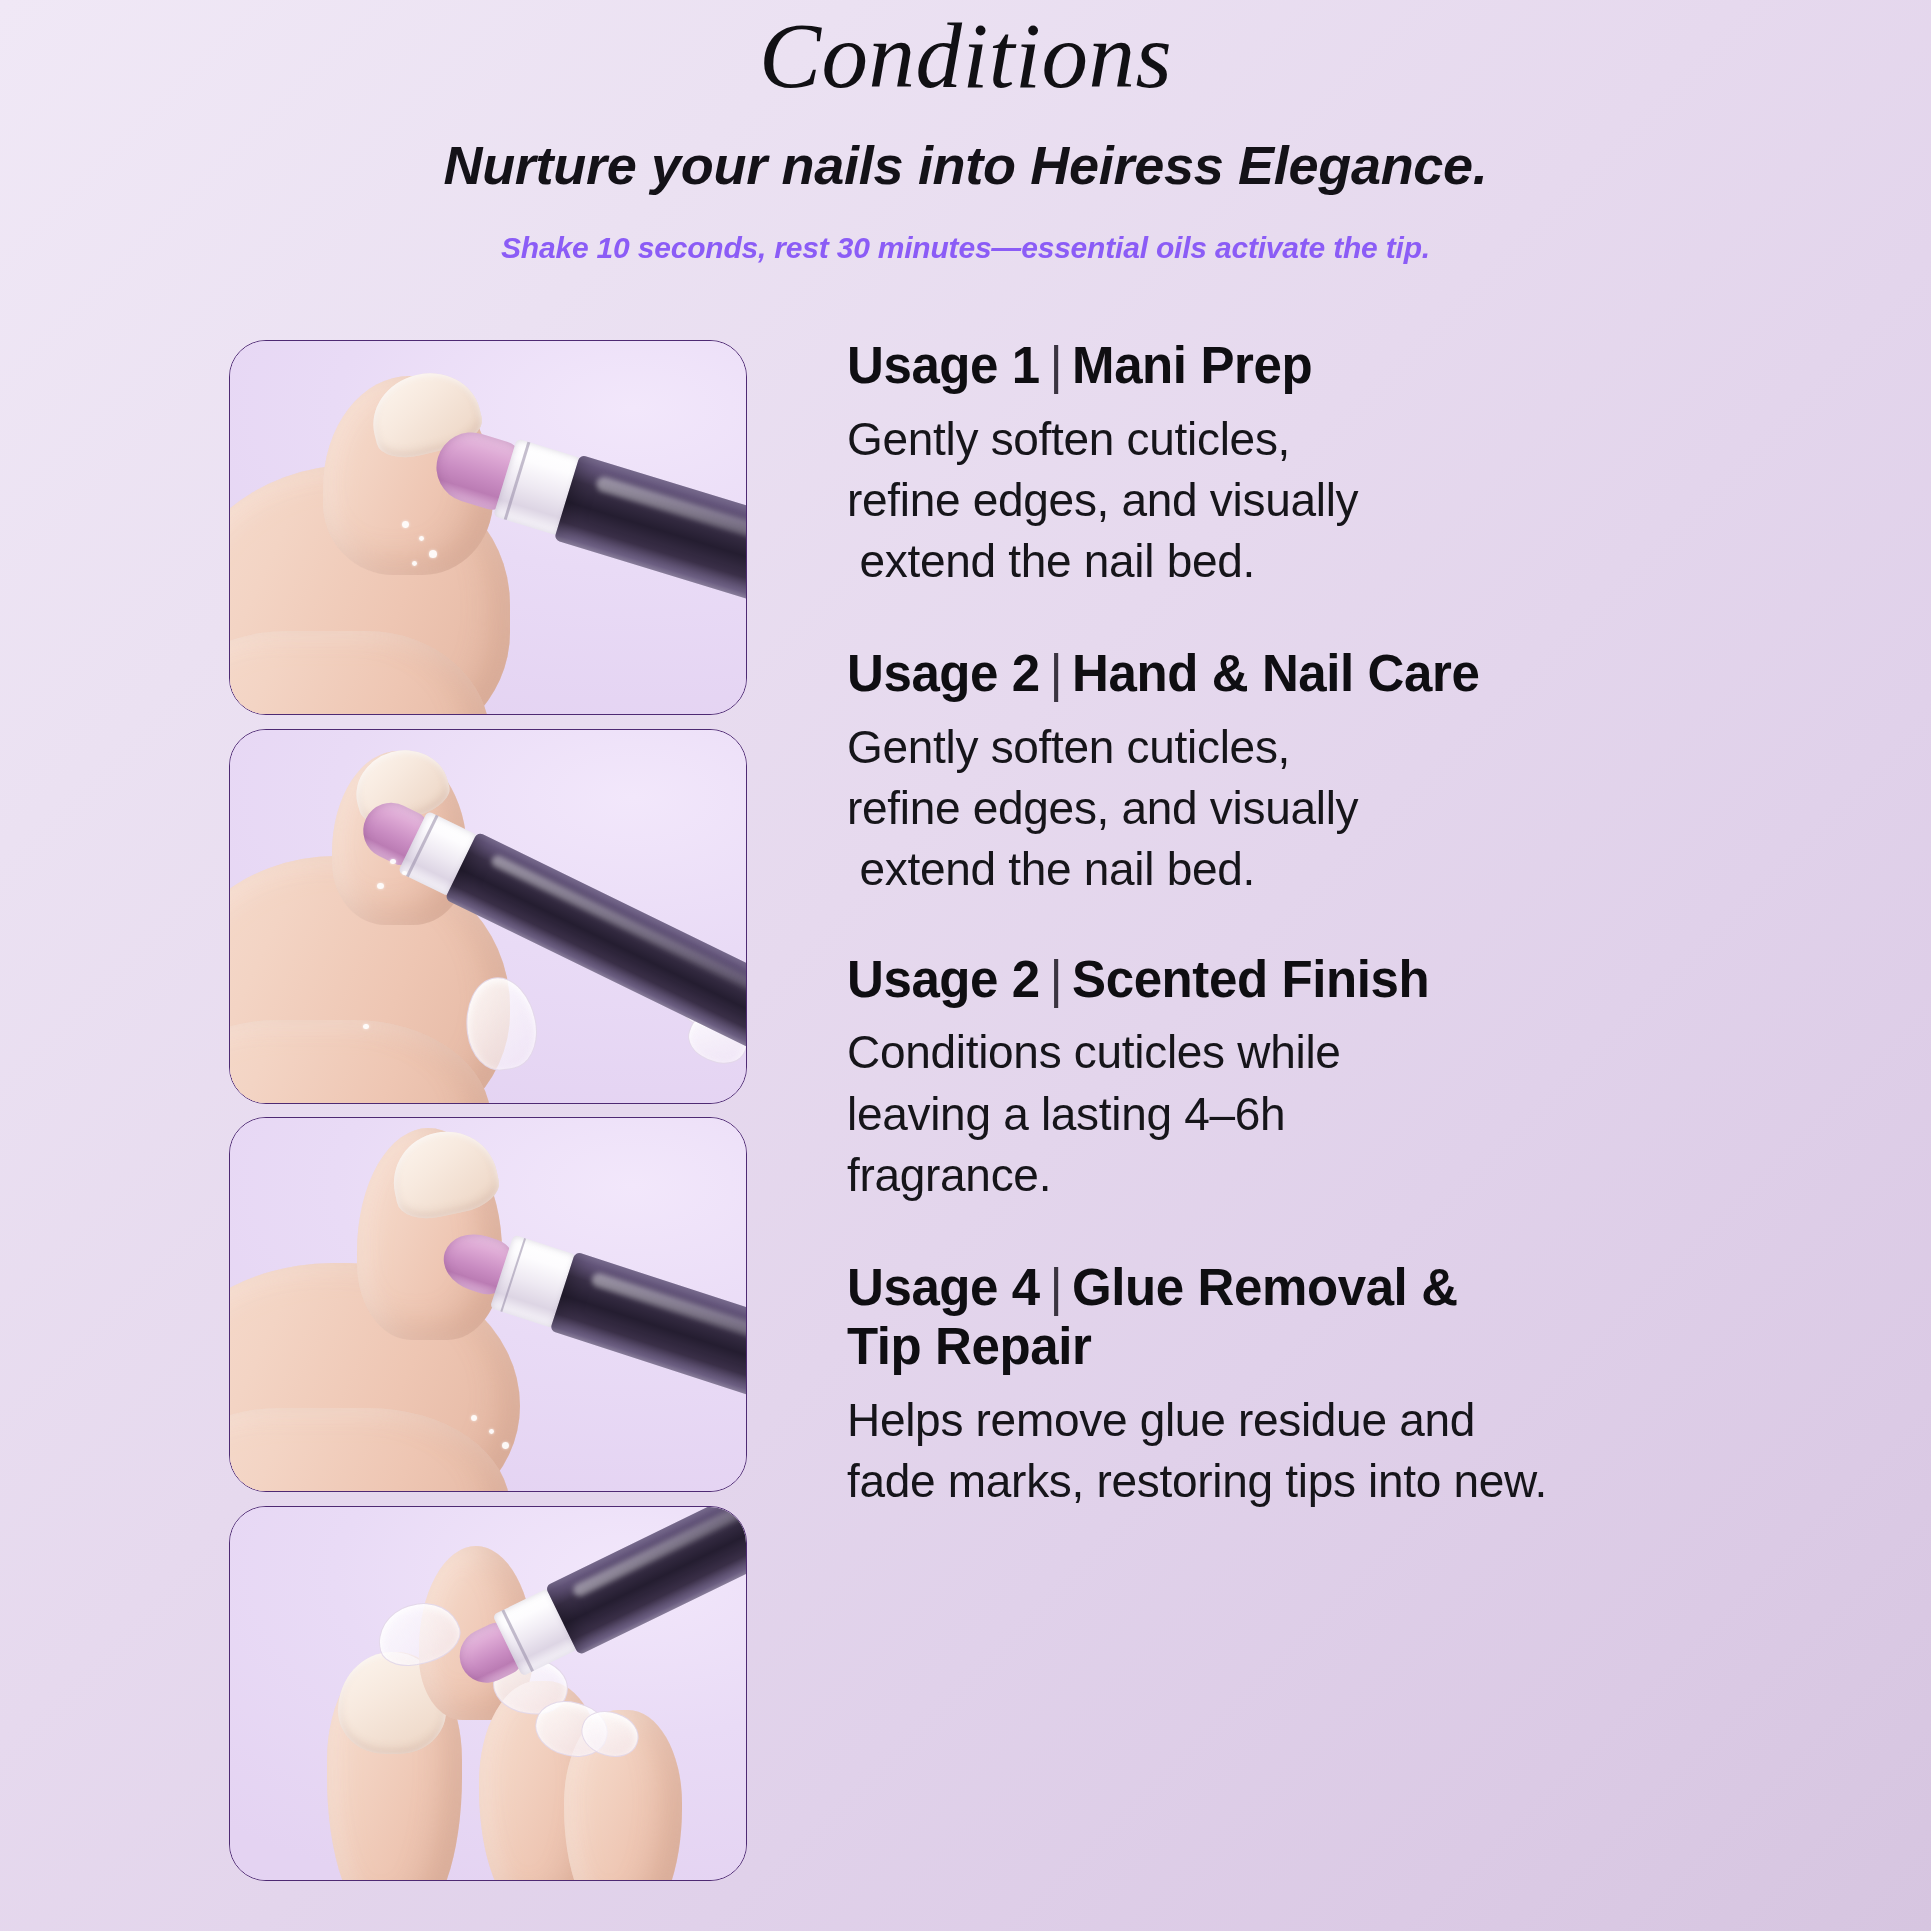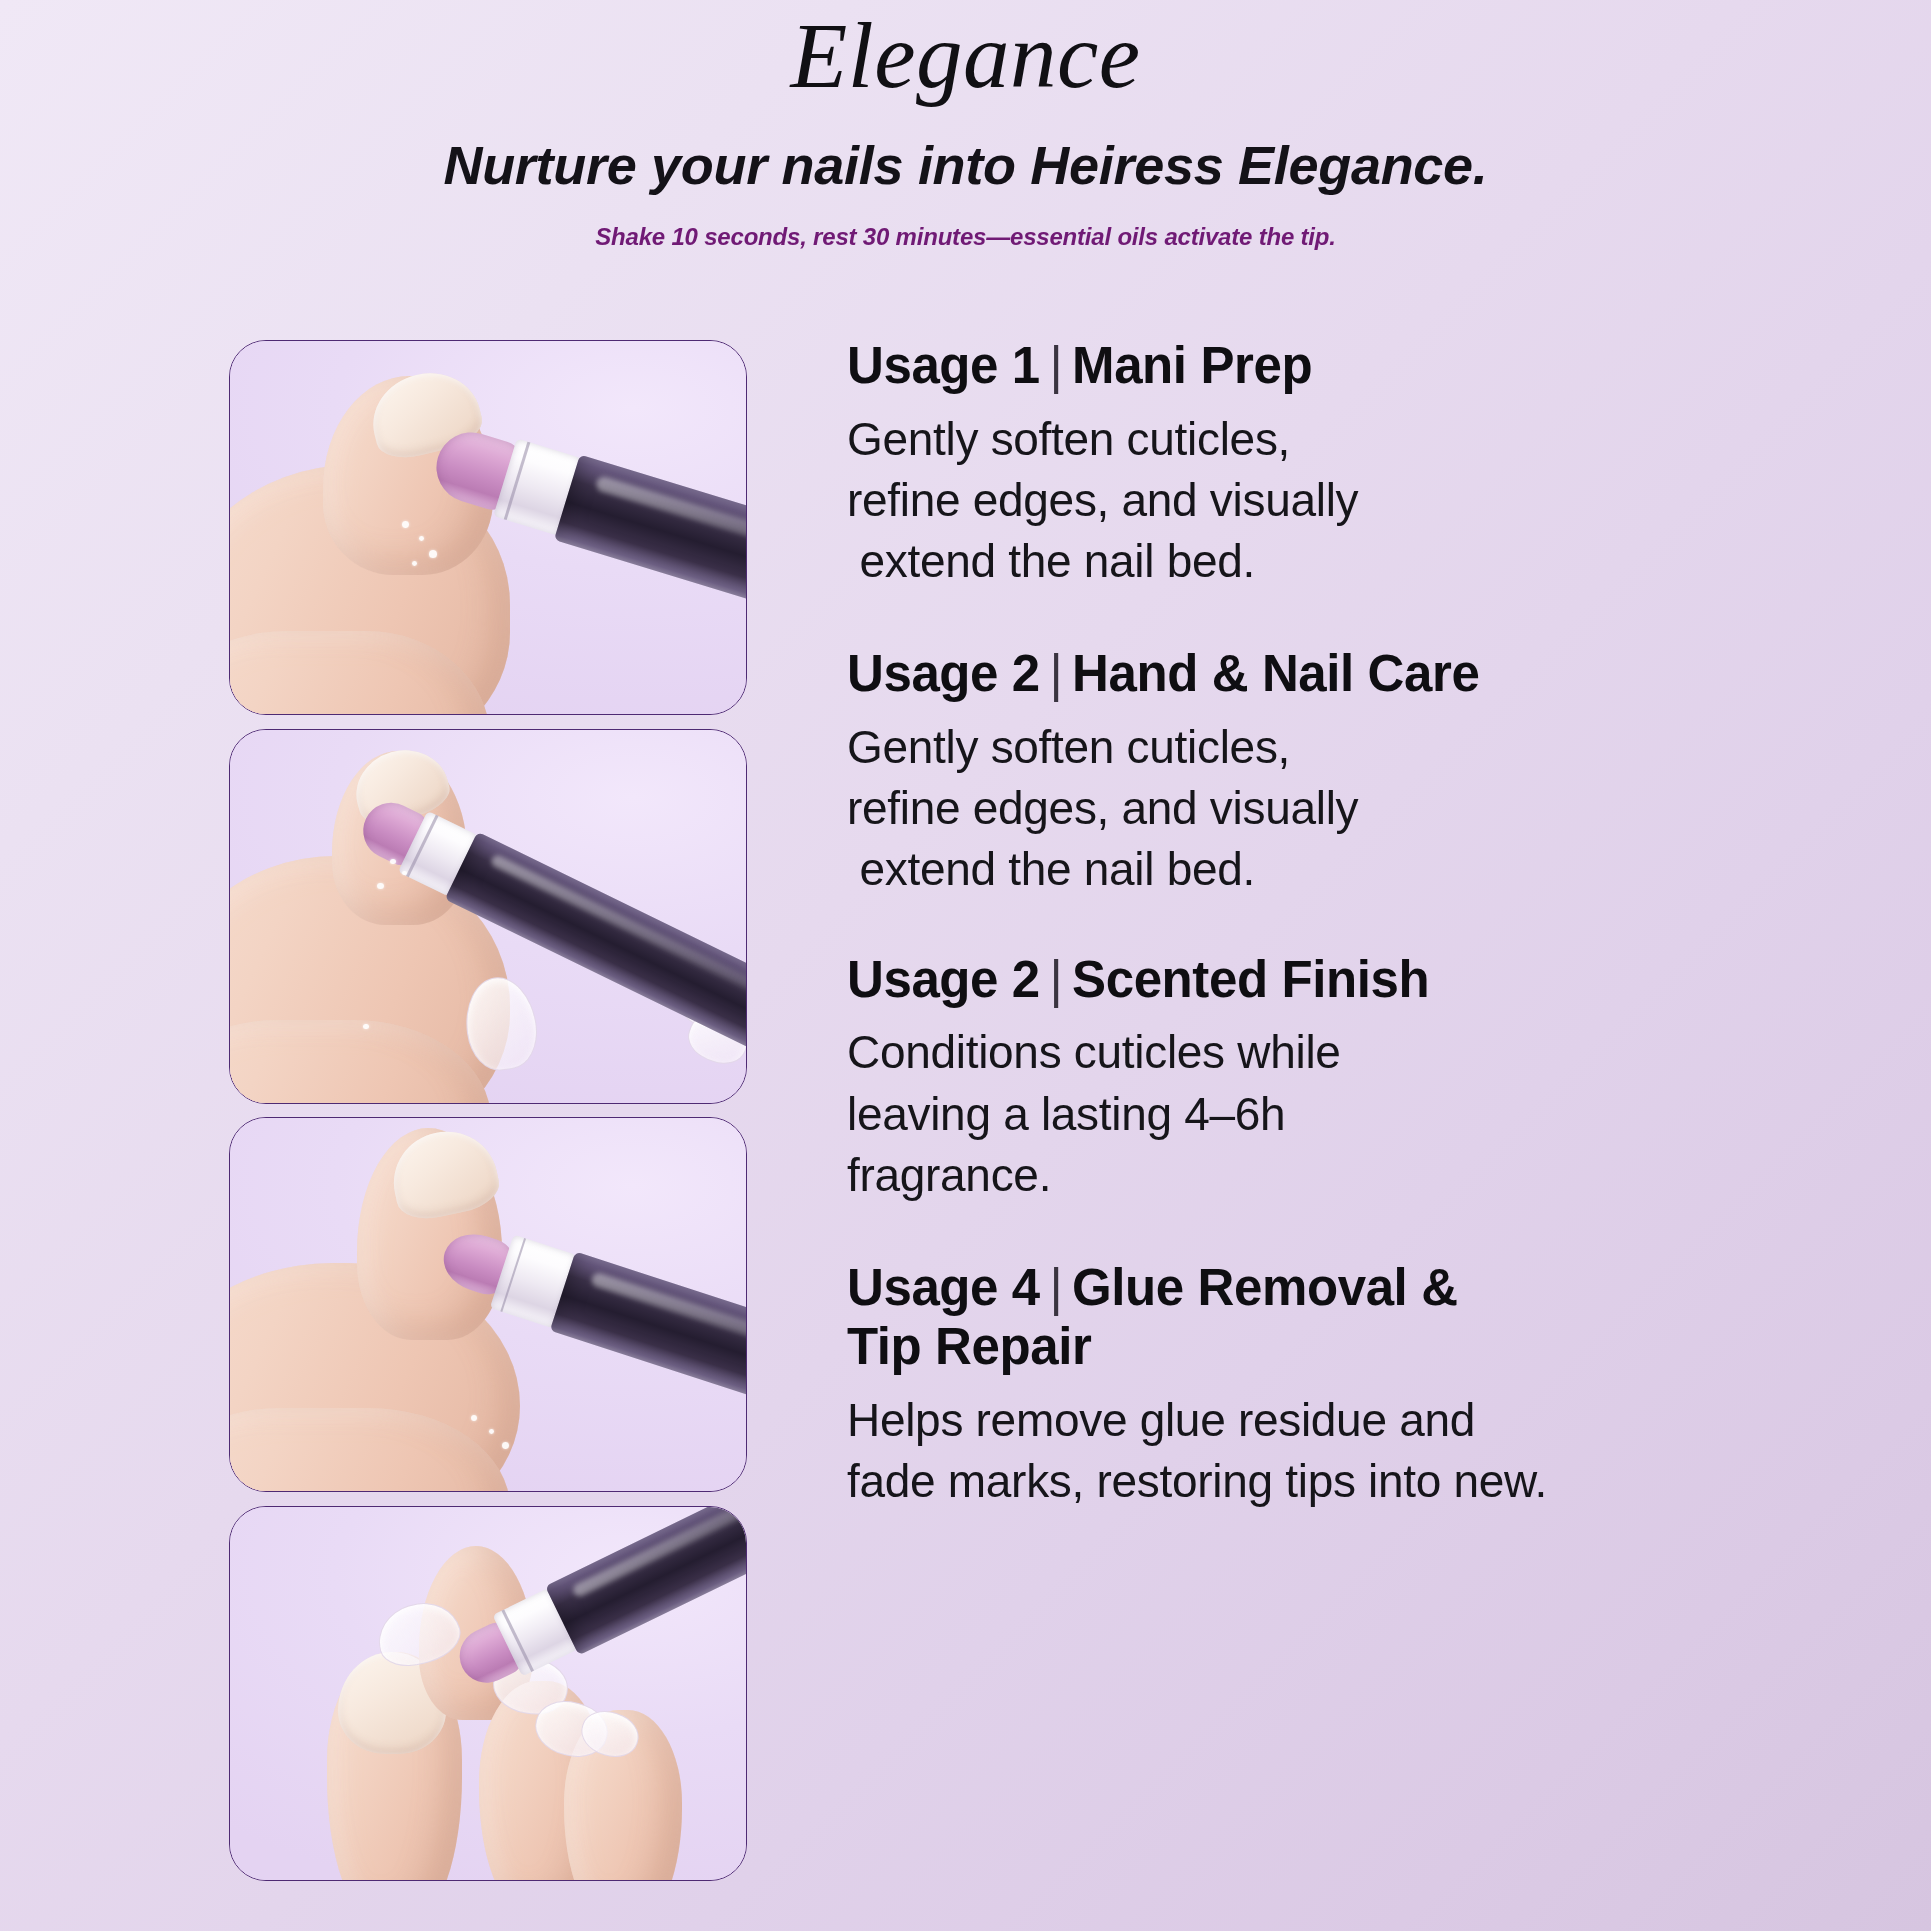--- a/index.html
+++ b/index.html
@@ -42,24 +42,24 @@
     line-height: 1.1;
     color: #141218;
     margin-top: 30px;
     letter-spacing: -0.3px;
   }
 
   .tagline {
     font-family: "Liberation Sans", "DejaVu Sans", sans-serif;
     font-style: italic;
     font-weight: 700;
-    font-size: 24px;
+    font-size: 30px;
     line-height: 1.15;
-    color: #701a75;
-    margin-top: 27px;
+    color: #8b5cf6;
+    margin-top: 35px;
     letter-spacing: -0.2px;
   }
 
   
   .content {
     position:absolute;
     left:0; top:340px;
     width:1931px;
     display:flex;
     flex-direction:row;
@@ -196,21 +196,21 @@
   .s2 { margin-top:44px; }
   .s3 { margin-top:42px; }
   .s4 { margin-top:44px; }
 </style>
 </head>
 <body>
 
 <div class="page">
 
   <div class="header">
-    <div class="title">Elegance</div>
+    <div class="title">Conditions</div>
     <div class="subtitle">Nurture your nails into Heiress Elegance.</div>
     <div class="tagline">Shake 10 seconds, rest 30 minutes—essential oils activate the tip.</div>
   </div>
 
   <div class="content">
 
     <div class="gallery">
 
       <div class="photo-card">
         <div class="stage">

